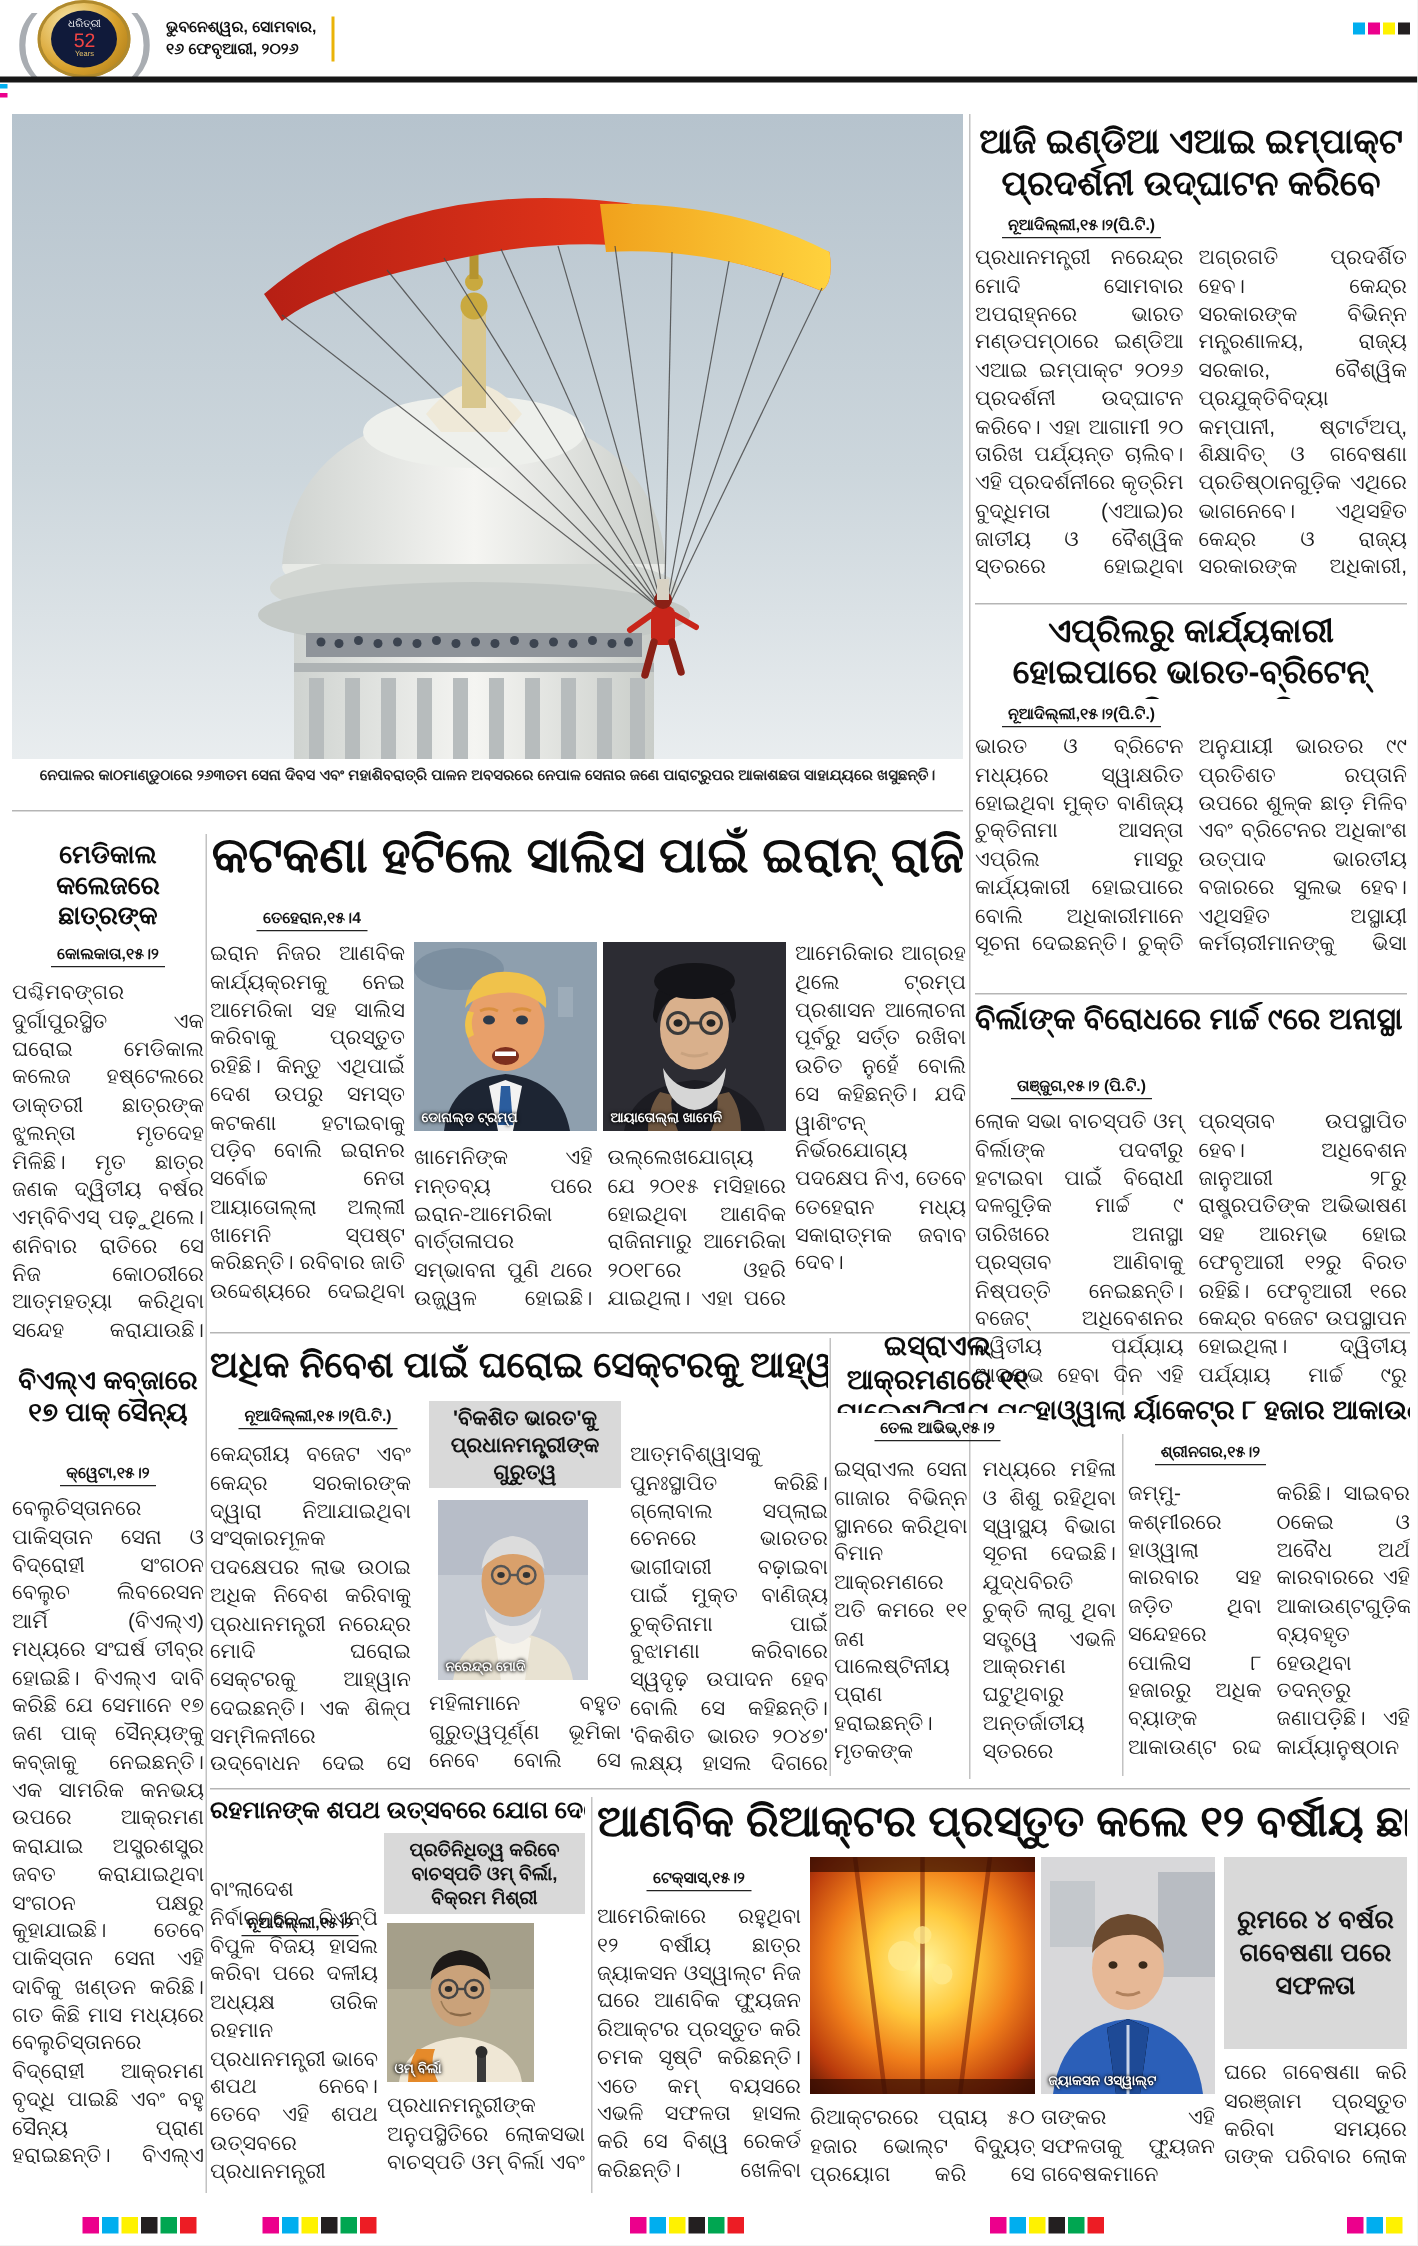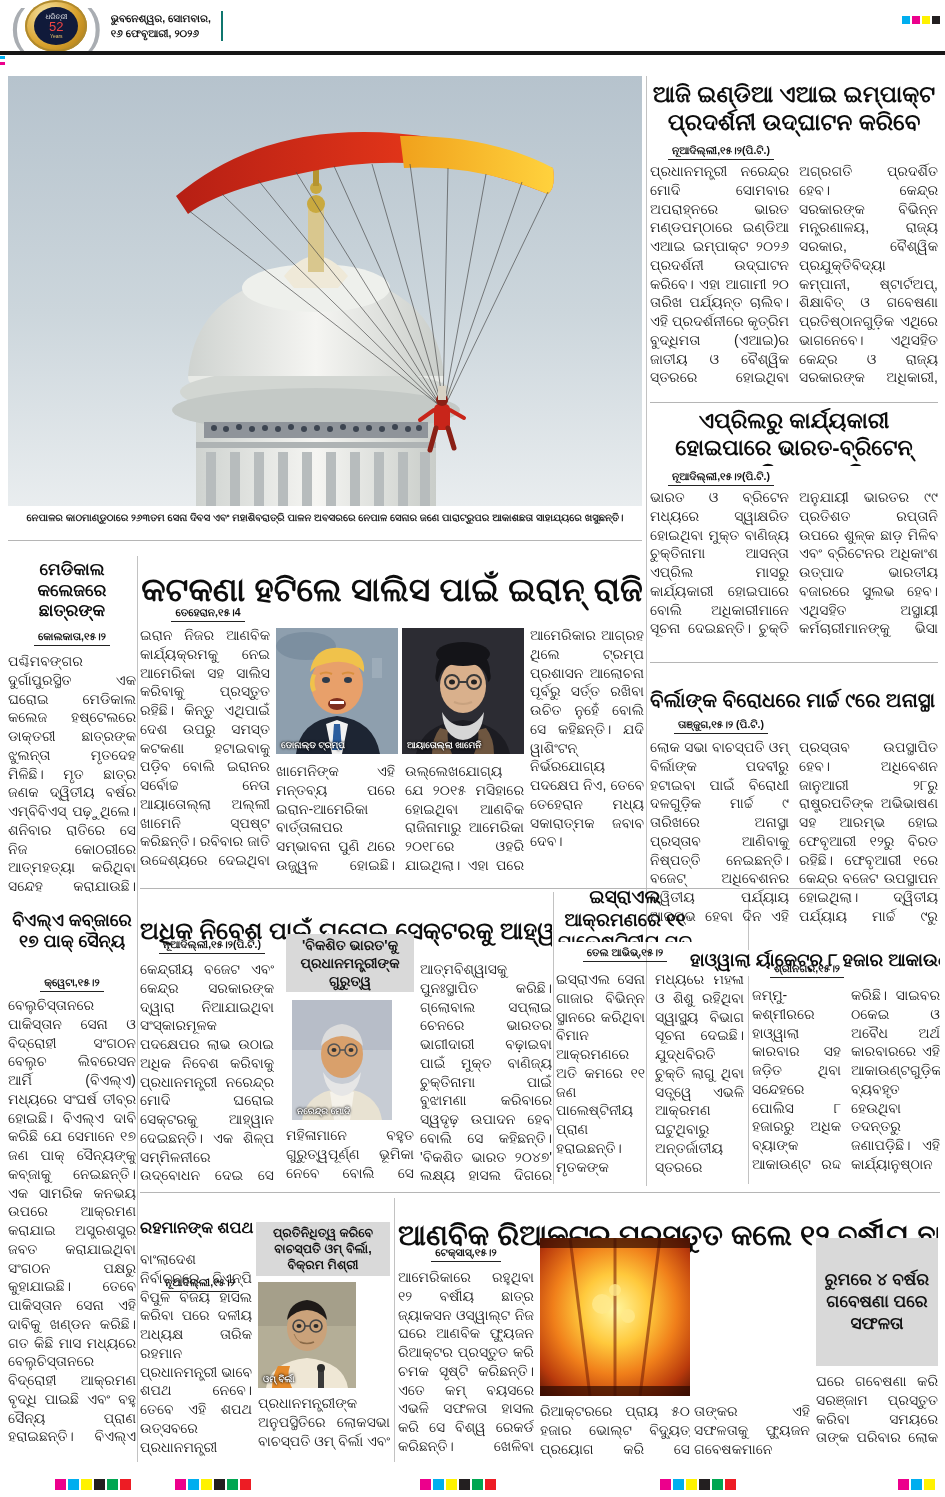--- a/index.html
+++ b/index.html
@@ -1,20 +1,20 @@
 <!DOCTYPE html>
 <html><head>
 <meta charset="utf-8">
 <style>
   html,body{margin:0;padding:0;background:#e9e9e9;}
   #page{position:relative;width:945px;height:1497px;background:#ffffff;margin:0 auto;
         font-family:"Liberation Sans","DejaVu Sans",sans-serif;color:#111;overflow:hidden;}
   .abs{position:absolute;}
   .headline{font-weight:800;color:#0d0d0d;text-align:center;line-height:1.22;overflow:hidden;}
-  .nowrap{white-space:nowrap;margin-top:20px;}
+  .nowrap{white-space:nowrap;}
   .dateline{font-size:10.5px;font-weight:700;text-align:center;overflow:hidden;}
   .dateline span{display:inline-block;border-bottom:1.5px solid #222;padding:0 4px 2px;}
   .body{font-size:14px;line-height:1.34;text-align:justify;color:#1c1c1c;overflow:hidden;
         column-gap:10px;column-fill:auto;}
   .cols2{column-count:2;}
   .single{column-count:1;}
   .graybox{background:#d9d9d9;font-weight:800;text-align:center;color:#111;
            display:flex;align-items:center;justify-content:center;padding:4px 6px;box-sizing:border-box;overflow:hidden;line-height:1.3;}
   .photo{overflow:hidden;background:#cfd6db;}
   .photo svg{display:block;}
@@ -49,21 +49,21 @@
     <span class="paren">(</span>
     <div class="logo-wrap">
       <div class="logo-ring"></div>
       <div class="logo-inner">
         <span class="logo-brand">ଧରିତ୍ରୀ</span>
         <span class="logo-years">52</span>
         <span class="logo-sub">Years</span>
       </div>
     </div>
     <span class="paren">)</span>
-    <div class="mast-date" style="margin-left:8px;padding-right:10px;border-right:2px solid #0f766e;">
+    <div class="mast-date" style="margin-left:8px;padding-right:10px;border-right:2px solid #eab308;">
       <div>ଭୁବନେଶ୍ୱର, ସୋମବାର,</div>
       <div>୧୬ ଫେବୃଆରୀ, ୨୦୨୬</div>
     </div>
   </div>
 
   <div class="abs" style="left:902px;top:10px;" id="corner-marks"><span class="cmark" style="background: rgb(0, 174, 239);"></span><span class="cmark" style="background: rgb(236, 0, 140);"></span><span class="cmark" style="background: rgb(255, 242, 0);"></span><span class="cmark" style="background: rgb(35, 31, 32);"></span></div>
   <div class="abs" style="left:0;top:56px;width:5px;height:3px;background:#00aeef;"></div>
   <div class="abs" style="left:0;top:62px;width:5px;height:3px;background:#ec008c;"></div>
 
   <div class="abs blackrule" style="left:0;top:51px;width:945px;height:4px;"></div>
@@ -331,20 +331,37 @@
       </g>
       <g fill="#ffe98c" opacity="0.8">
         <circle cx="62" cy="66" r="10"></circle>
           <circle cx="88" cy="78" r="7"></circle>
           <circle cx="75" cy="52" r="6"></circle>
       </g>
       <rect x="0" y="0" width="150" height="10" fill="#2c0a02" opacity="0.7"></rect>
       <rect x="0" y="148" width="150" height="10" fill="#2c0a02" opacity="0.7"></rect>
     </svg>
   </div>
+  <div class="abs photo" style="left:694px;top:1238px;width:116px;height:158px;">
+    <svg width="116" height="158" viewBox="0 0 116 158">
+      <rect width="116" height="158" fill="#d8d8da"></rect>
+      <rect x="78" y="10" width="38" height="70" fill="#b8bcc2"></rect>
+      <rect x="6" y="16" width="30" height="44" fill="#c4c8cc"></rect>
+      <path d="M8 158 Q14 112 58 108 Q102 112 108 158 Z" fill="#2b5fb8"></path>
+      <path d="M44 114 L58 108 L72 114 L66 158 L50 158 Z" fill="#1e4astered"></path>
+      <path d="M44 114 L58 108 L72 114 L66 158 L50 158 Z" fill="#1e4a96"></path>
+      <line x1="58" y1="112" x2="58" y2="158" stroke="#c9d4e8" stroke-width="2"></line>
+      <ellipse cx="58" cy="74" rx="24" ry="28" fill="#e6b896"></ellipse>
+      <path d="M34 64 Q34 40 58 38 Q82 40 82 64 Q70 50 58 52 Q44 52 34 64 Z" fill="#6b4a2f"></path>
+      <ellipse cx="48" cy="72" rx="3" ry="2.5" fill="#3a2a1a"></ellipse>
+      <ellipse cx="68" cy="72" rx="3" ry="2.5" fill="#3a2a1a"></ellipse>
+      <path d="M50 90 Q58 94 66 90" stroke="#b0815c" stroke-width="2" fill="none"></path>
+    </svg>
+    <span class="plabel">ଜ୍ୟାକସନ ଓସ୍ୱାଲ୍ଟ</span>
+  </div>
   <div class="abs graybox" style="left:816px;top:1238px;width:122px;height:128px;font-size:17px;">ରୁମରେ ୪ ବର୍ଷର ଗବେଷଣା ପରେ ସଫଳତା</div>
 
   <div class="abs body single" style="left:540px;top:1402px;width:150px;height:60px;">ରିଆକ୍ଟରରେ ପ୍ରାୟ ୫୦ ହଜାର ଭୋଲ୍ଟ ବିଦ୍ୟୁତ୍ ପ୍ରୟୋଗ କରି ସେ ଡ୍ୟୁଟେରିୟମ ପରମାଣୁକୁ ମିଶ୍ରଣ କରିଥିଲେ। ଏହି ପ୍ରକ୍ରିୟାରେ ନିଉଟ୍ରନ ନିର୍ଗତ ହୋଇଥିଲା।</div>
   <div class="abs body single" style="left:694px;top:1402px;width:116px;height:60px;">ତାଙ୍କର ଏହି ସଫଳତାକୁ ଫ୍ୟୁଜନ ଗବେଷକମାନେ ପ୍ରମାଣିତ କରିଛନ୍ତି। ଗିନିଜ୍ ରେକର୍ଡସରେ ତାଙ୍କ ନାମ ସ୍ଥାନ ପାଇଛି।</div>
   <div class="abs body single" style="left:816px;top:1372px;width:122px;height:90px;">ଘରେ ଗବେଷଣା କରି ସରଞ୍ଜାମ ପ୍ରସ୍ତୁତ କରିବା ସମୟରେ ତାଙ୍କ ପରିବାର ଲୋକ ଉଦ୍‌ବେଗ ପ୍ରକାଶ କରିଥିଲେ। କିନ୍ତୁ ସେ ହାର ମାନି ନଥିଲେ ଏବଂ ଲକ୍ଷ୍ୟରେ ଅଟଳ ରହିଥିଲେ।</div>
 
   <div class="abs" style="left:55px;top:1476px;" id="bar1"><span class="mark" style="background: rgb(236, 0, 140);"></span><span class="mark" style="background: rgb(0, 174, 239);"></span><span class="mark" style="background: rgb(255, 242, 0);"></span><span class="mark" style="background: rgb(35, 31, 32);"></span><span class="mark" style="background: rgb(0, 166, 81);"></span><span class="mark" style="background: rgb(237, 28, 36);"></span></div>
   <div class="abs" style="left:175px;top:1476px;" id="bar2"><span class="mark" style="background: rgb(236, 0, 140);"></span><span class="mark" style="background: rgb(0, 174, 239);"></span><span class="mark" style="background: rgb(255, 242, 0);"></span><span class="mark" style="background: rgb(35, 31, 32);"></span><span class="mark" style="background: rgb(0, 166, 81);"></span><span class="mark" style="background: rgb(237, 28, 36);"></span></div>
   <div class="abs" style="left:420px;top:1476px;" id="bar3"><span class="mark" style="background: rgb(236, 0, 140);"></span><span class="mark" style="background: rgb(0, 174, 239);"></span><span class="mark" style="background: rgb(255, 242, 0);"></span><span class="mark" style="background: rgb(35, 31, 32);"></span><span class="mark" style="background: rgb(0, 166, 81);"></span><span class="mark" style="background: rgb(237, 28, 36);"></span></div>
   <div class="abs" style="left:660px;top:1476px;" id="bar4"><span class="mark" style="background: rgb(236, 0, 140);"></span><span class="mark" style="background: rgb(0, 174, 239);"></span><span class="mark" style="background: rgb(255, 242, 0);"></span><span class="mark" style="background: rgb(35, 31, 32);"></span><span class="mark" style="background: rgb(0, 166, 81);"></span><span class="mark" style="background: rgb(237, 28, 36);"></span></div>

